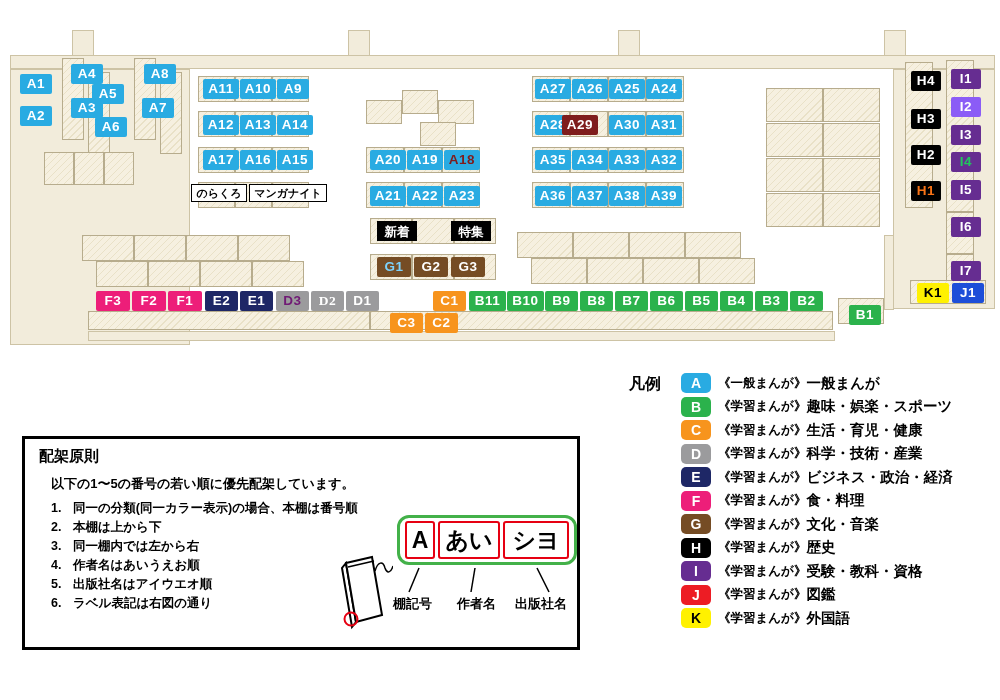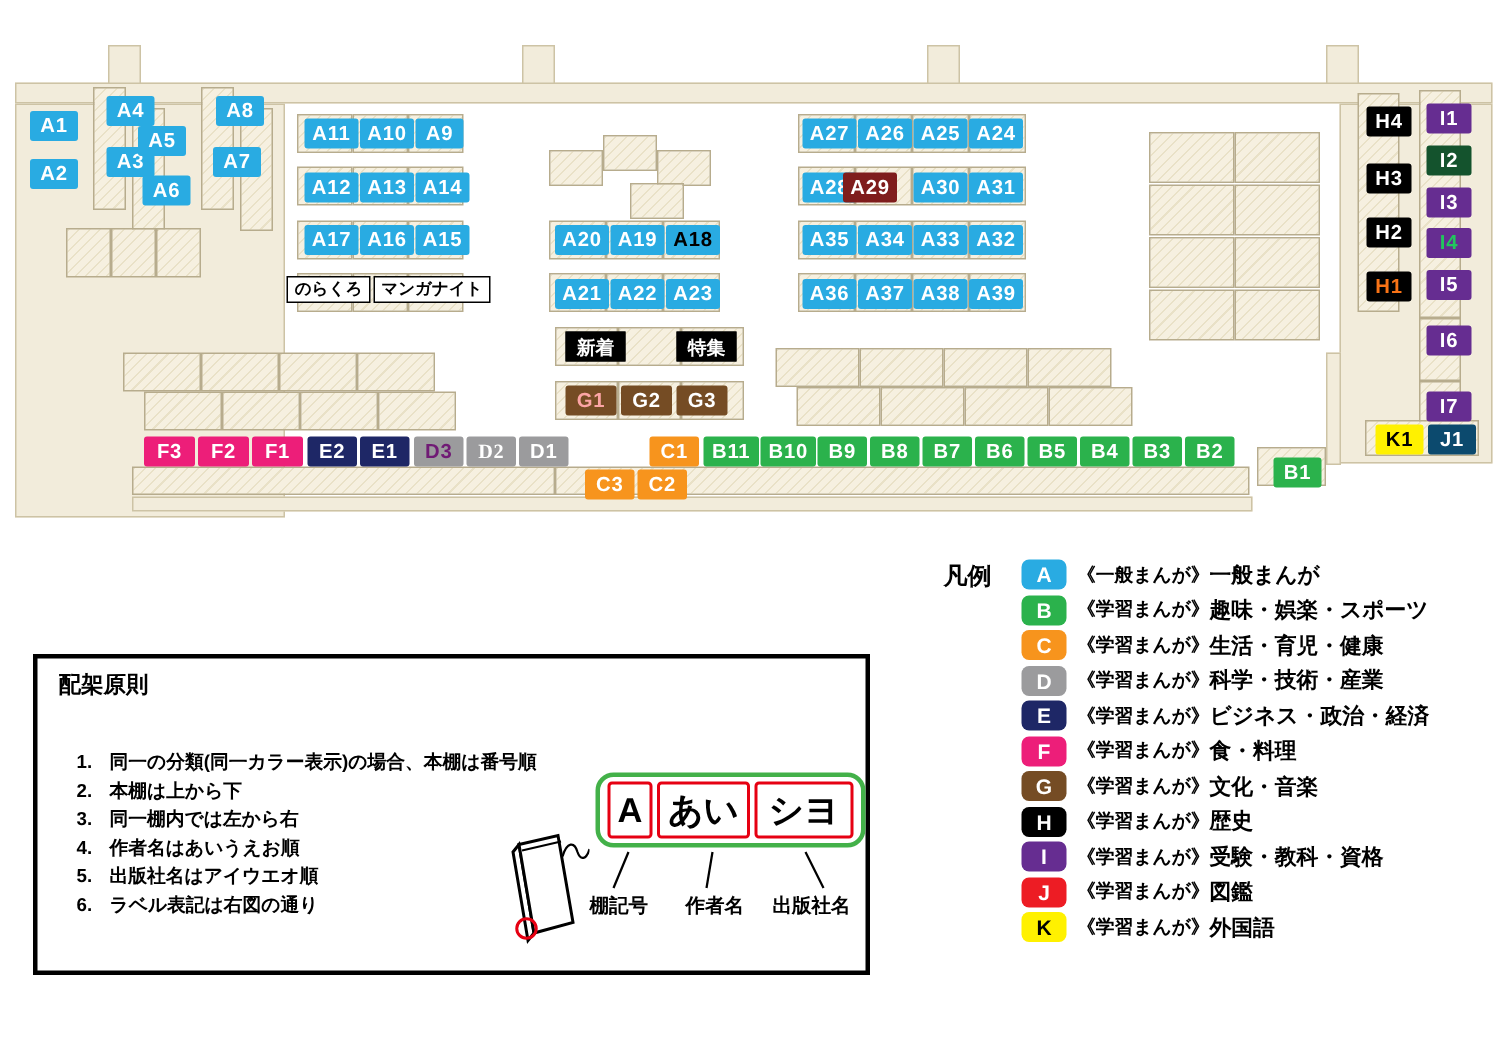--- a/index.html
+++ b/index.html
@@ -162,21 +162,21 @@
       <div class="shelf-label" style="left: 144px; top: 64px; width: 32px; background: rgb(41, 171, 226); color: rgb(255, 255, 255);">A8</div>
       <div class="shelf-label" style="left: 277px; top: 79px; width: 32px; background: rgb(41, 171, 226); color: rgb(255, 255, 255);">A9</div>
       <div class="shelf-label" style="left: 240px; top: 79px; width: 36px; background: rgb(41, 171, 226); color: rgb(255, 255, 255);">A10</div>
       <div class="shelf-label" style="left: 203px; top: 79px; width: 36px; background: rgb(41, 171, 226); color: rgb(255, 255, 255);">A11</div>
       <div class="shelf-label" style="left: 203px; top: 115px; width: 36px; background: rgb(41, 171, 226); color: rgb(255, 255, 255);">A12</div>
       <div class="shelf-label" style="left: 240px; top: 115px; width: 36px; background: rgb(41, 171, 226); color: rgb(255, 255, 255);">A13</div>
       <div class="shelf-label" style="left: 277px; top: 115px; width: 36px; background: rgb(41, 171, 226); color: rgb(255, 255, 255);">A14</div>
       <div class="shelf-label" style="left: 277px; top: 150px; width: 36px; background: rgb(41, 171, 226); color: rgb(255, 255, 255);">A15</div>
       <div class="shelf-label" style="left: 240px; top: 150px; width: 36px; background: rgb(41, 171, 226); color: rgb(255, 255, 255);">A16</div>
       <div class="shelf-label" style="left: 203px; top: 150px; width: 36px; background: rgb(41, 171, 226); color: rgb(255, 255, 255);">A17</div>
-      <div class="shelf-label" style="left: 444px; top: 150px; width: 36px; background: rgb(41, 171, 226); color: #000000;">A18</div>
+      <div class="shelf-label" style="left: 444px; top: 150px; width: 36px; background: rgb(41, 171, 226); color: #7f1d1d;">A18</div>
       <div class="shelf-label" style="left: 407px; top: 150px; width: 36px; background: rgb(41, 171, 226); color: rgb(255, 255, 255);">A19</div>
       <div class="shelf-label" style="left: 370px; top: 150px; width: 36px; background: rgb(41, 171, 226); color: rgb(255, 255, 255);">A20</div>
       <div class="shelf-label" style="left: 370px; top: 186px; width: 36px; background: rgb(41, 171, 226); color: rgb(255, 255, 255);">A21</div>
       <div class="shelf-label" style="left: 407px; top: 186px; width: 36px; background: rgb(41, 171, 226); color: rgb(255, 255, 255);">A22</div>
       <div class="shelf-label" style="left: 444px; top: 186px; width: 36px; background: rgb(41, 171, 226); color: rgb(255, 255, 255);">A23</div>
       <div class="shelf-label" style="left: 646px; top: 79px; width: 36px; background: rgb(41, 171, 226); color: rgb(255, 255, 255);">A24</div>
       <div class="shelf-label" style="left: 609px; top: 79px; width: 36px; background: rgb(41, 171, 226); color: rgb(255, 255, 255);">A25</div>
       <div class="shelf-label" style="left: 572px; top: 79px; width: 36px; background: rgb(41, 171, 226); color: rgb(255, 255, 255);">A26</div>
       <div class="shelf-label" style="left: 535px; top: 79px; width: 36px; background: rgb(41, 171, 226); color: rgb(255, 255, 255);">A27</div>
       <div class="shelf-label" style="left: 535px; top: 115px; width: 36px; background: rgb(41, 171, 226); color: rgb(255, 255, 255);">A28</div>
@@ -206,35 +206,35 @@
       <div class="shelf-label" style="left: 425px; top: 313px; width: 33px; background: rgb(247, 148, 29); color: rgb(255, 255, 255);">C2</div>
       <div class="shelf-label" style="left: 390px; top: 313px; width: 33px; background: rgb(247, 148, 29); color: rgb(255, 255, 255);">C3</div>
       <div class="shelf-label" style="left: 346px; top: 291px; width: 33px; background: rgb(155, 155, 157); color: rgb(255, 255, 255);">D1</div>
       <div class="shelf-label" style="left: 311px; top: 291px; width: 33px; background: rgb(155, 155, 157); color: rgb(255, 255, 255); font-family: Liberation Serif, serif;">D2</div>
       <div class="shelf-label" style="left: 276px; top: 291px; width: 33px; background: rgb(155, 155, 157); color: #701a75;">D3</div>
       <div class="shelf-label" style="left: 240px; top: 291px; width: 33px; background: rgb(30, 39, 102); color: rgb(255, 255, 255);">E1</div>
       <div class="shelf-label" style="left: 205px; top: 291px; width: 33px; background: rgb(30, 39, 102); color: rgb(255, 255, 255);">E2</div>
       <div class="shelf-label" style="left: 168px; top: 291px; width: 34px; background: rgb(237, 30, 121); color: rgb(255, 255, 255);">F1</div>
       <div class="shelf-label" style="left: 132px; top: 291px; width: 34px; background: rgb(237, 30, 121); color: rgb(255, 255, 255);">F2</div>
       <div class="shelf-label" style="left: 96px; top: 291px; width: 34px; background: rgb(237, 30, 121); color: rgb(255, 255, 255);">F3</div>
-      <div class="shelf-label" style="left: 377px; top: 257px; width: 34px; background: rgb(117, 76, 36); color: #fca5a5;">G1</div>
+      <div class="shelf-label" style="left: 377px; top: 257px; width: 34px; background: rgb(117, 76, 36); color: #7dd3fc;">G1</div>
       <div class="shelf-label" style="left: 414px; top: 257px; width: 34px; background: rgb(117, 76, 36); color: rgb(255, 255, 255);">G2</div>
       <div class="shelf-label" style="left: 451px; top: 257px; width: 34px; background: rgb(117, 76, 36); color: rgb(255, 255, 255);">G3</div>
       <div class="shelf-label" style="left: 911px; top: 181px; width: 30px; background: rgb(0, 0, 0); color: #f97316;">H1</div>
       <div class="shelf-label" style="left: 911px; top: 145px; width: 30px; background: rgb(0, 0, 0); color: rgb(255, 255, 255);">H2</div>
       <div class="shelf-label" style="left: 911px; top: 109px; width: 30px; background: rgb(0, 0, 0); color: rgb(255, 255, 255);">H3</div>
       <div class="shelf-label" style="left: 911px; top: 71px; width: 30px; background: rgb(0, 0, 0); color: rgb(255, 255, 255);">H4</div>
       <div class="shelf-label" style="left: 951px; top: 69px; width: 30px; background: rgb(102, 45, 145); color: rgb(255, 255, 255);">I1</div>
-      <div class="shelf-label" style="left: 951px; top: 97px; width: 30px; background: #14532d; color: rgb(255, 255, 255);">I2</div>
+      <div class="shelf-label" style="left: 951px; top: 97px; width: 30px; background: #8b5cf6; color: rgb(255, 255, 255);">I2</div>
       <div class="shelf-label" style="left: 951px; top: 125px; width: 30px; background: rgb(102, 45, 145); color: rgb(255, 255, 255);">I3</div>
       <div class="shelf-label" style="left: 951px; top: 152px; width: 30px; background: rgb(102, 45, 145); color: #22c55e;">I4</div>
       <div class="shelf-label" style="left: 951px; top: 180px; width: 30px; background: rgb(102, 45, 145); color: rgb(255, 255, 255);">I5</div>
       <div class="shelf-label" style="left: 951px; top: 217px; width: 30px; background: rgb(102, 45, 145); color: rgb(255, 255, 255);">I6</div>
       <div class="shelf-label" style="left: 951px; top: 261px; width: 30px; background: rgb(102, 45, 145); color: rgb(255, 255, 255);">I7</div>
-      <div class="shelf-label" style="left: 952px; top: 283px; width: 32px; background: #0c4a6e; color: rgb(255, 255, 255);">J1</div>
+      <div class="shelf-label" style="left: 952px; top: 283px; width: 32px; background: #1d4ed8; color: rgb(255, 255, 255);">J1</div>
       <div class="shelf-label" style="left: 917px; top: 283px; width: 32px; background: rgb(255, 241, 0); color: rgb(0, 0, 0);">K1</div>
       <div class="map-text" style="left: 191px; top: 184px; width: 56px;">のらくろ</div>
       <div class="map-text" style="left: 249px; top: 184px; width: 78px;">マンガナイト</div>
       <div class="map-text black" style="left: 377px; top: 221px; width: 40px;">新着</div>
       <div class="map-text black" style="left: 451px; top: 221px; width: 40px;">特集</div>
     </div>
 
   <div class="legend">
     <div class="legend-title">凡例</div>
     <div class="legend-items" id="legend-items">
@@ -291,20 +291,21 @@
         <div class="legend-row">
           <span class="legend-key" style="background: rgb(255, 241, 0); color: rgb(0, 0, 0);">K</span>
           <span class="legend-prefix">《学習まんが》</span>
           <span class="legend-label">外国語</span>
         </div>
       </div>
   </div>
 
   <div class="principles">
     <div class="p-title">配架原則</div>
+    <div class="p-intro">以下の1〜5の番号の若い順に優先配架しています。</div>
     <div class="p-list" id="p-list">
         <div class="p-item">
           <span class="p-num">1.</span>
           <span>同一の分類(同一カラー表示)の場合、本棚は番号順</span>
         </div>
         <div class="p-item">
           <span class="p-num">2.</span>
           <span>本棚は上から下</span>
         </div>
         <div class="p-item">

